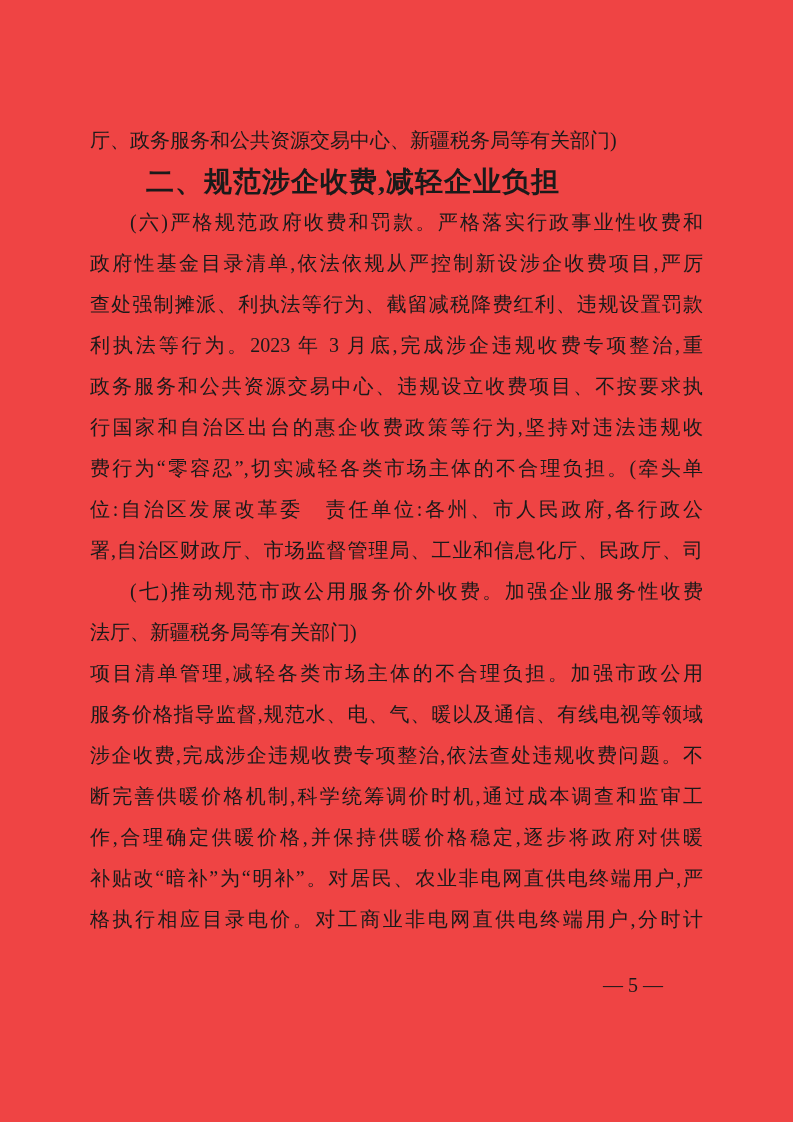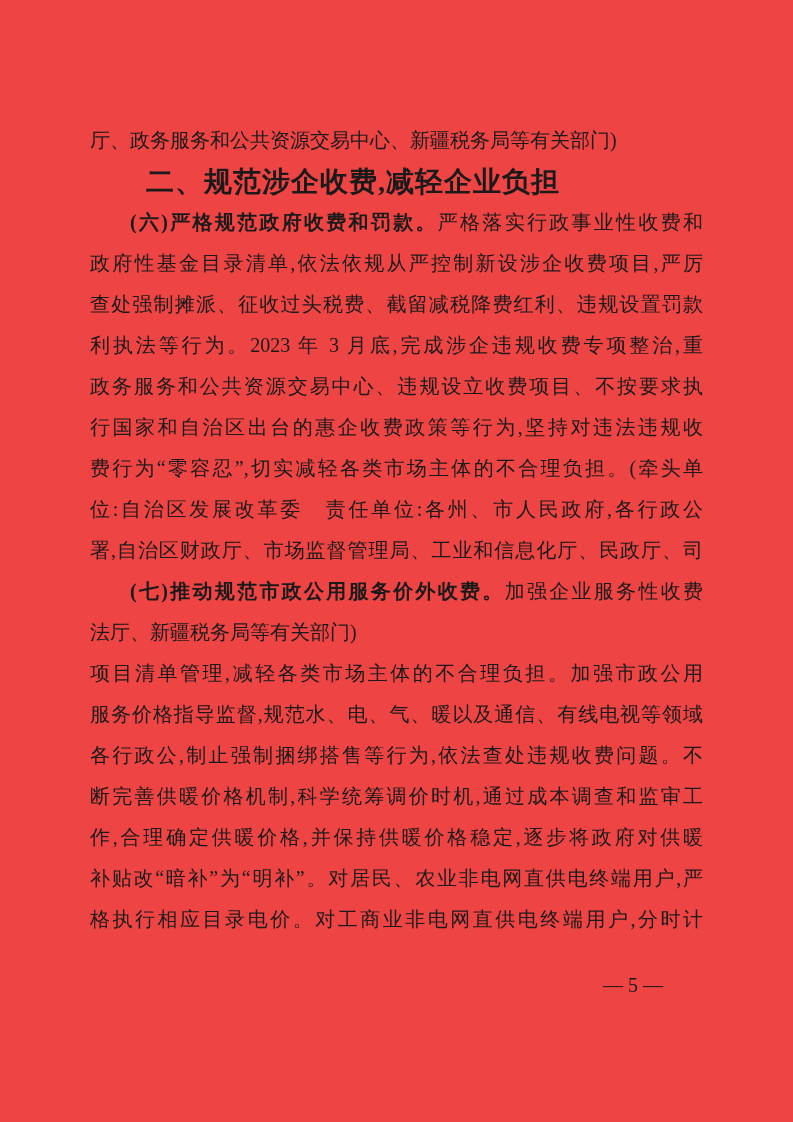--- a/index.html
+++ b/index.html
@@ -41,21 +41,21 @@
   }
   .line.heading {
     font-family: Liberation Serif, serif;
     font-weight: 700;
     font-size: 28px;
     text-align: left;
     text-align-last: left;
     letter-spacing: 1px;
   }
   .lead {
-    font-weight: 700;
+    font-weight: 400;
   }
   .footer-page-number {
     position: absolute;
     top: 970px;
     left: 558px;
     width: 150px;
     height: 30px;
     line-height: 30px;
     text-align: center;
     font-size: 20px;
@@ -68,34 +68,34 @@
 <div class="page">
   <div class="text-block">
 
     <div class="line para-end">厅、政务服务和公共资源交易中心、新疆税务局等有关部门)</div>
 
     <div class="line heading indent">二、规范涉企收费,减轻企业负担</div>
 
     <div class="line indent"><span class="lead">(六)严格规范政府收费和罚款。</span><span>严格落实行政事业性收费和</span></div>
 
     <div class="line">政府性基金目录清单,依法依规从严控制新设涉企收费项目,严厉</div>
-    <div class="line">查处强制摊派、征收过头税费、截留减税降费红利、违规设置罚款</div>
+    <div class="line">查处强制摊派、利执法等行为、截留减税降费红利、违规设置罚款</div>
     <div class="line">利执法等行为。2023 年 3 月底,完成涉企违规收费专项整治,重</div>
     <div class="line">政务服务和公共资源交易中心、违规设立收费项目、不按要求执</div>
     <div class="line">行国家和自治区出台的惠企收费政策等行为,坚持对违法违规收</div>
     <div class="line">费行为“零容忍”,切实减轻各类市场主体的不合理负担。(牵头单</div>
     <div class="line">位:自治区发展改革委　责任单位:各州、市人民政府,各行政公</div>
     <div class="line">署,自治区财政厅、市场监督管理局、工业和信息化厅、民政厅、司</div>
     <div class="line indent"><span class="lead">(七)推动规范市政公用服务价外收费。</span><span>加强企业服务性收费</span></div>
 
     <div class="line para-end">法厅、新疆税务局等有关部门)</div>
 
     <div class="line">项目清单管理,减轻各类市场主体的不合理负担。加强市政公用</div>
     <div class="line">服务价格指导监督,规范水、电、气、暖以及通信、有线电视等领域</div>
-    <div class="line">各行政公,制止强制捆绑搭售等行为,依法查处违规收费问题。不</div>
+    <div class="line">涉企收费,完成涉企违规收费专项整治,依法查处违规收费问题。不</div>
     <div class="line">断完善供暖价格机制,科学统筹调价时机,通过成本调查和监审工</div>
     <div class="line">作,合理确定供暖价格,并保持供暖价格稳定,逐步将政府对供暖</div>
     <div class="line">补贴改“暗补”为“明补”。对居民、农业非电网直供电终端用户,严</div>
     <div class="line">格执行相应目录电价。对工商业非电网直供电终端用户,分时计</div>
 
   </div>
 
   <div class="footer-page-number">— 5 —</div>
 </div>
 

